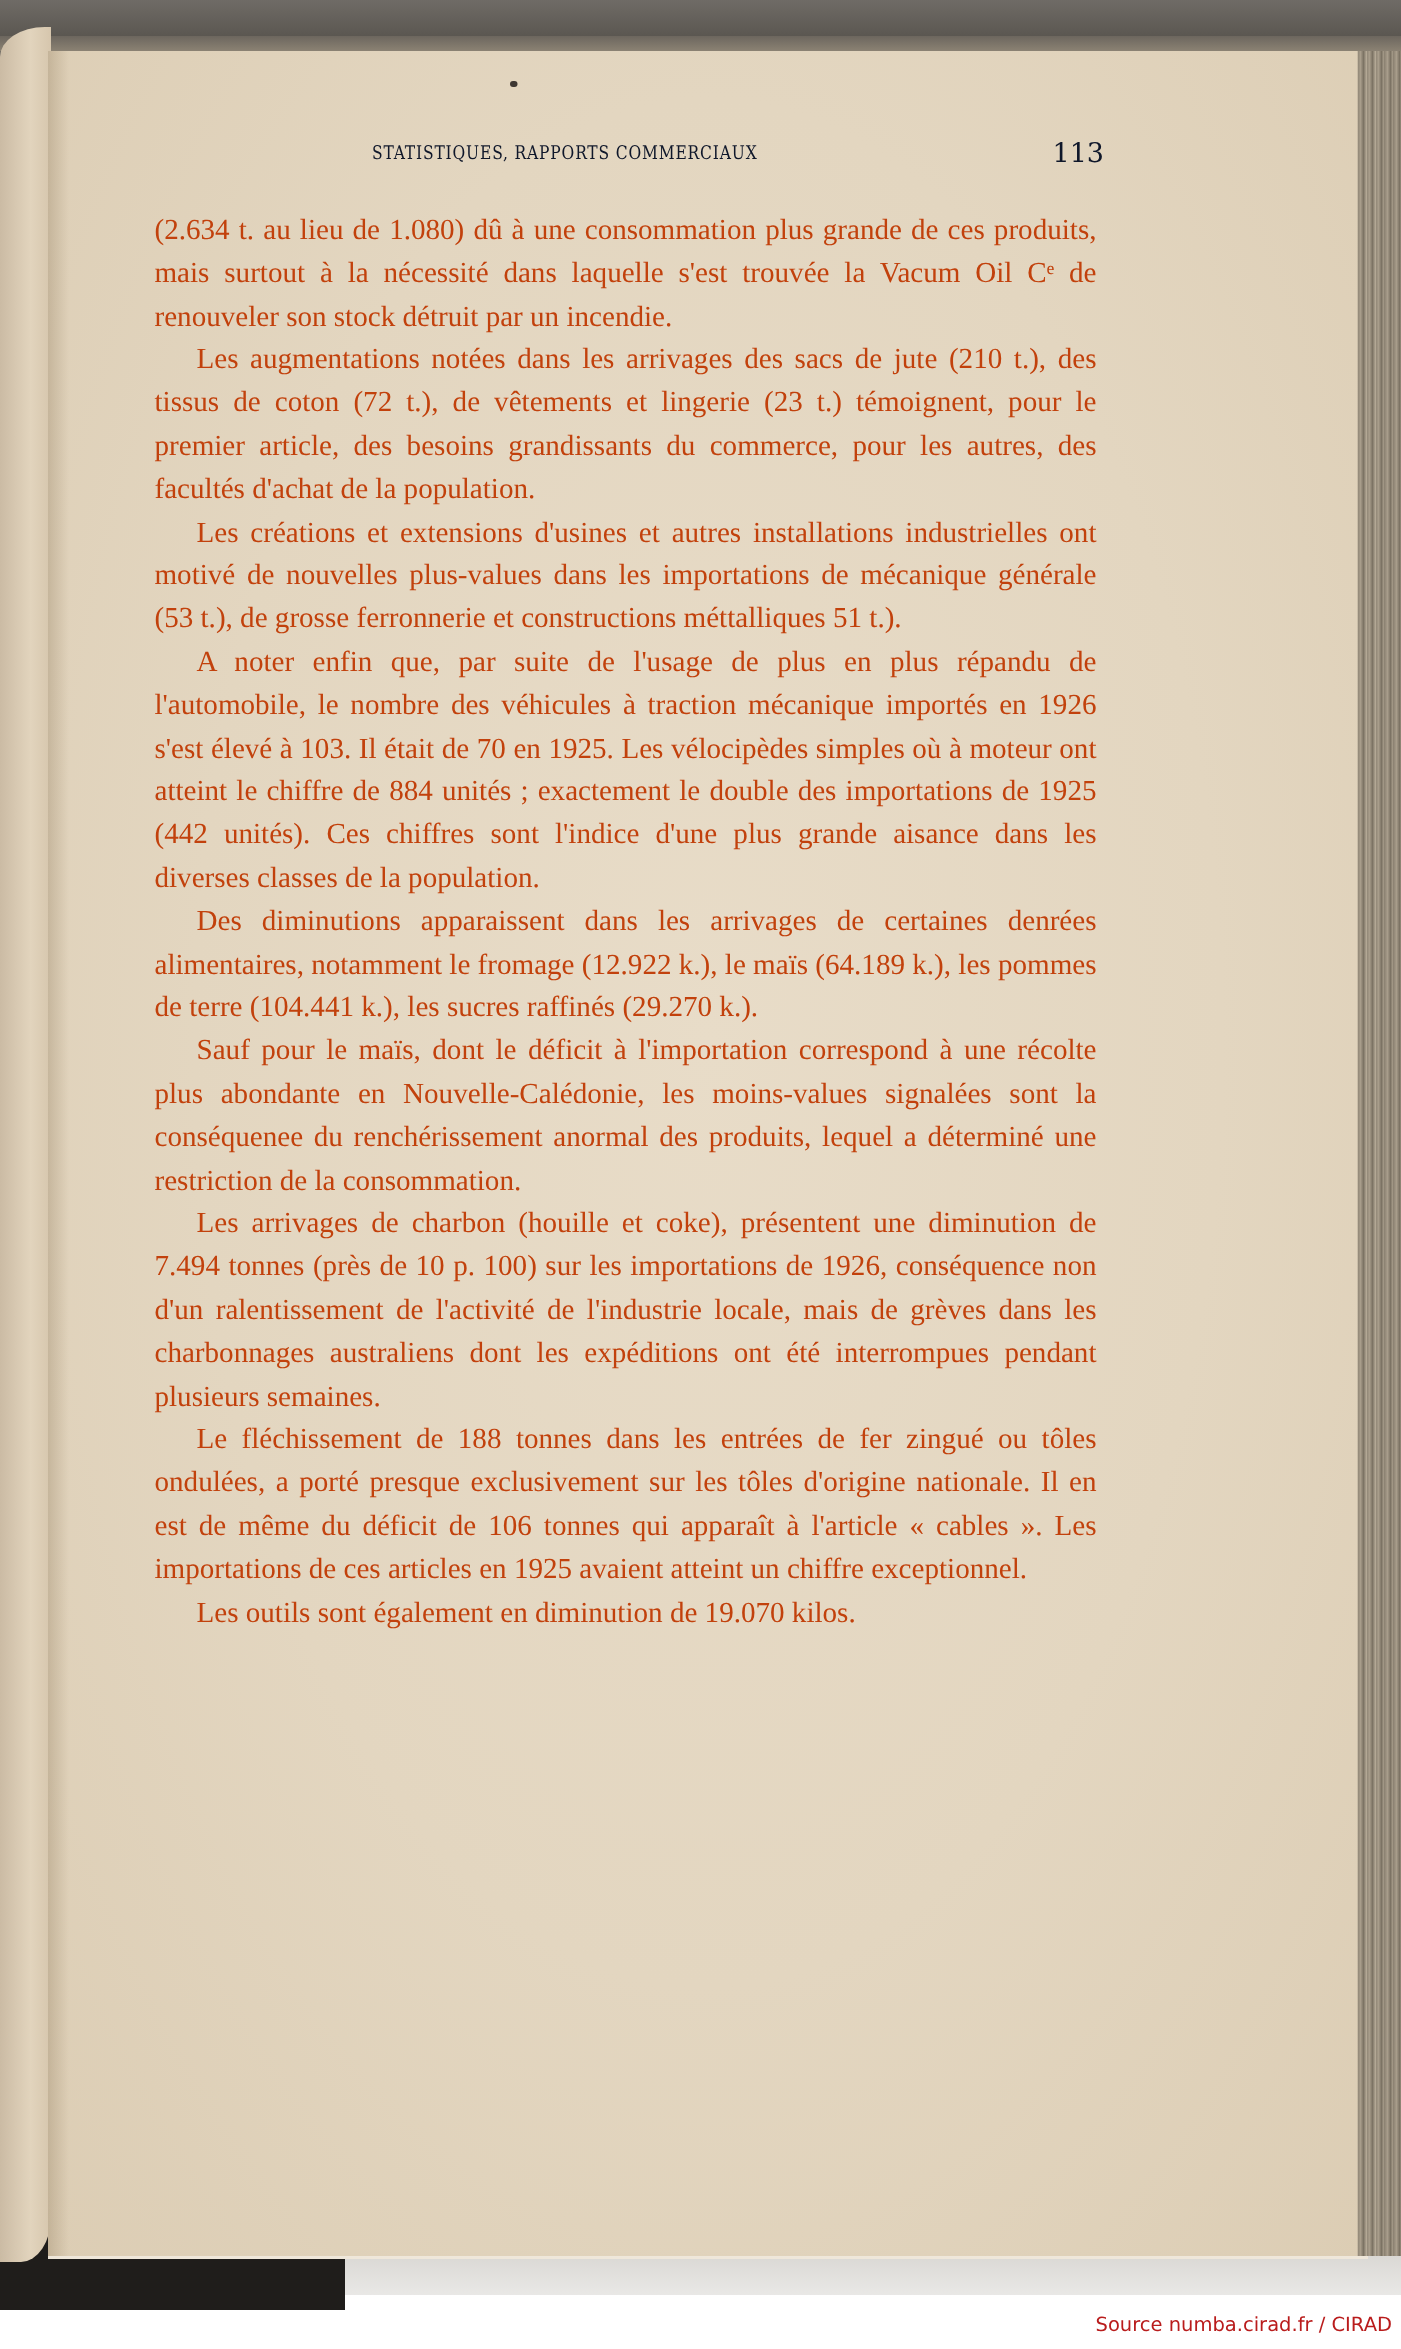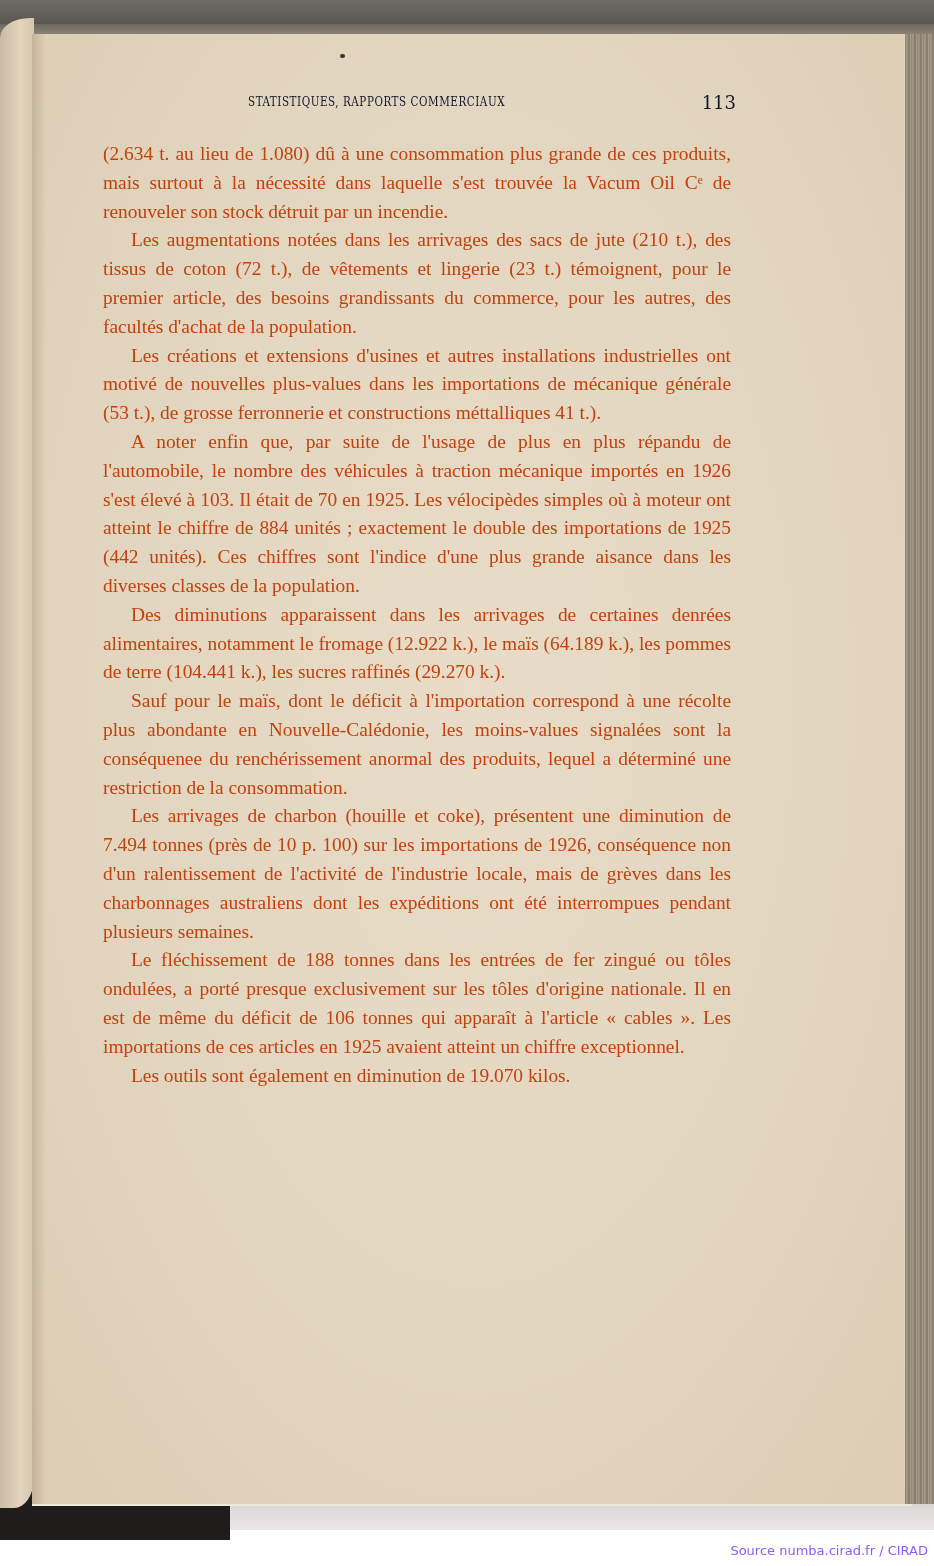--- a/index.html
+++ b/index.html
@@ -123,21 +123,21 @@
     }
     .body-text p + p {
       margin-top: 0px;
     }
 
     .source {
       position: absolute;
       right: 6px; top: 1543px;
       font-family: "DejaVu Sans", sans-serif;
       font-size: 13px;
-      color: #8b5cf6;
+      color: #b91c1c;
     }
   </style>
 </head>
 <body>
 
 <div class="cover-top"></div>
 <div class="page-edges-top"></div>
 <div class="table-bg"></div>
 <div class="cover-bottom"></div>
 <div class="left-curl"></div>
@@ -148,21 +148,21 @@
 <div class="mark"></div>
 
 <div class="header">
   <span class="running-head">STATISTIQUES, RAPPORTS COMMERCIAUX</span>
   <span class="page-number">113</span>
 </div>
 
 <div class="body-text">
   <p class="no-indent">(2.634 t. au lieu de 1.080) dû à une consommation plus grande de ces produits, mais surtout à la nécessité dans laquelle s'est trouvée la Vacum Oil Cᵉ de renouveler son stock détruit par un incendie.</p>
   <p>Les augmentations notées dans les arrivages des sacs de jute (210 t.), des tissus de coton (72 t.), de vêtements et lingerie (23 t.) témoignent, pour le premier article, des besoins grandissants du commerce, pour les autres, des facultés d'achat de la population.</p>
-  <p>Les créations et extensions d'usines et autres installations industrielles ont motivé de nouvelles plus-values dans les importations de mécanique générale (53 t.), de grosse ferronnerie et constructions méttalliques 41 t.).</p>
+  <p>Les créations et extensions d'usines et autres installations industrielles ont motivé de nouvelles plus-values dans les importations de mécanique générale (53 t.), de grosse ferronnerie et constructions méttalliques 51 t.).</p>
   <p>A noter enfin que, par suite de l'usage de plus en plus répandu de l'automobile, le nombre des véhicules à traction mécanique importés en 1926 s'est élevé à 103. Il était de 70 en 1925. Les vélocipèdes simples où à moteur ont atteint le chiffre de 884 unités ; exactement le double des importations de 1925 (442 unités). Ces chiffres sont l'indice d'une plus grande aisance dans les diverses classes de la population.</p>
   <p>Des diminutions apparaissent dans les arrivages de certaines denrées alimentaires, notamment le fromage (12.922 k.), le maïs (64.189 k.), les pommes de terre (104.441 k.), les sucres raffinés (29.270 k.).</p>
   <p>Sauf pour le maïs, dont le déficit à l'importation correspond à une récolte plus abondante en Nouvelle-Calédonie, les moins-values signalées sont la conséquenee du renchérissement anormal des produits, lequel a déterminé une restriction de la consommation.</p>
   <p>Les arrivages de charbon (houille et coke), présentent une diminution de 7.494 tonnes (près de 10 p. 100) sur les importations de 1926, conséquence non d'un ralentissement de l'activité de l'industrie locale, mais de grèves dans les charbonnages australiens dont les expéditions ont été interrompues pendant plusieurs semaines.</p>
   <p>Le fléchissement de 188 tonnes dans les entrées de fer zingué ou tôles ondulées, a porté presque exclusivement sur les tôles d'origine nationale. Il en est de même du déficit de 106 tonnes qui apparaît à l'article « cables ». Les importations de ces articles en 1925 avaient atteint un chiffre exceptionnel.</p>
   <p>Les outils sont également en diminution de 19.070 kilos.</p>
 </div>
 
 <div class="source">Source numba.cirad.fr / CIRAD</div>
 

